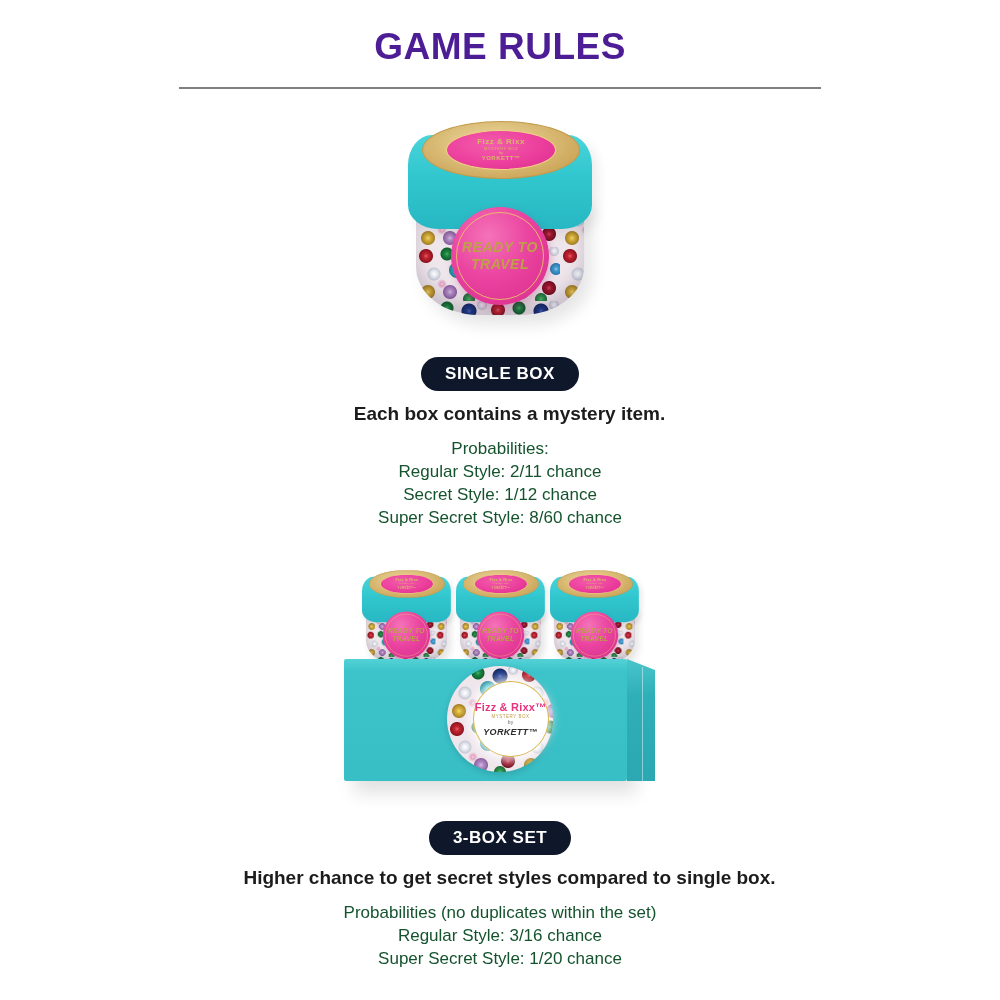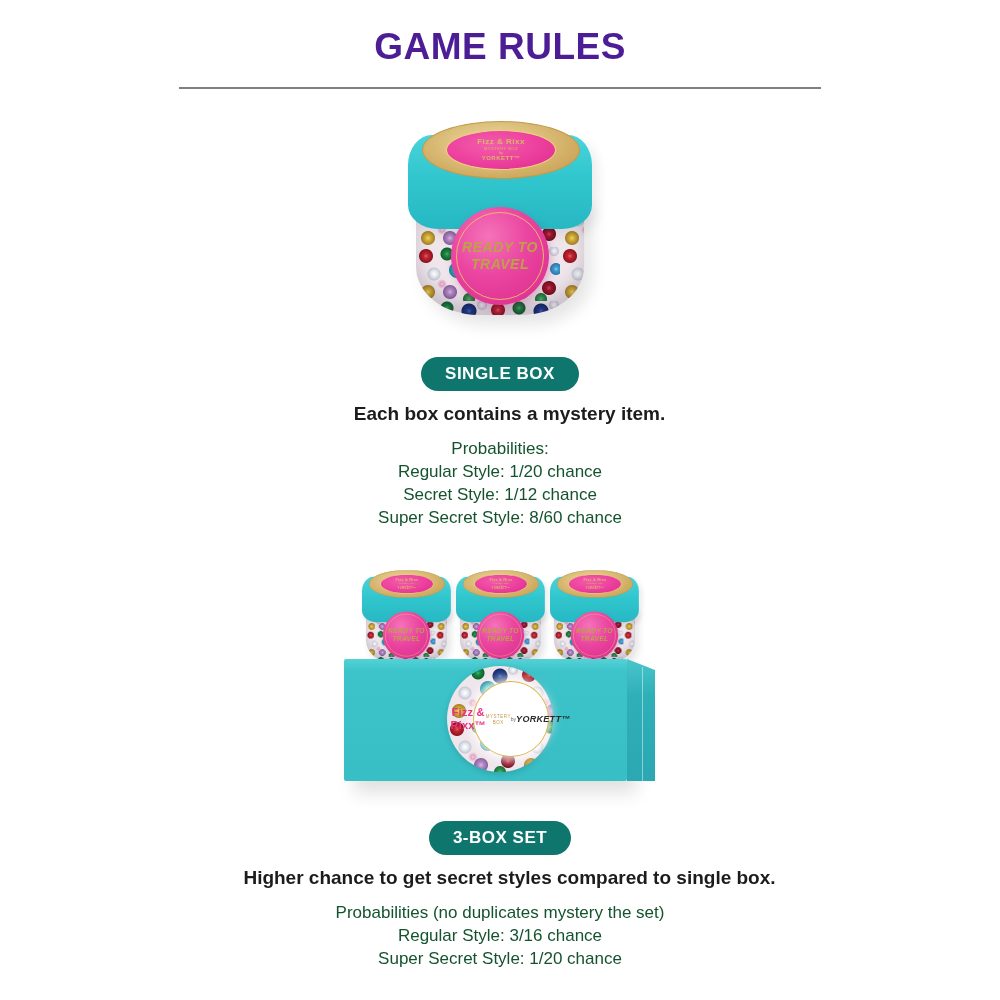--- a/index.html
+++ b/index.html
@@ -70,21 +70,21 @@
     box-shadow:2px 4px 8px rgba(150,20,90,.25);
   }
   .front-label::before { content:""; position:absolute; inset:5px; border:1.5px solid rgba(233,195,106,.9); border-radius:50%; }
   .front-label span {
     display:block; width:80px; color:#bfa048; font-style:italic; font-weight:700;
     font-size:14px; line-height:17px; letter-spacing:.5px;
   }
 
   
   .badge {
-    display:inline-block; margin-top:38px; background:#0f766e; color:#fff;
+    display:inline-block; margin-top:38px; background:#0f172a; color:#fff;
     font-weight:700; font-size:17px; letter-spacing:.5px; padding:7px 24px; border-radius:22px;
   }
   .headline { margin-top:12px; font-size:19px; font-weight:700; color:#1c1c1c;padding-left:19px; }
   .prob-block { margin-top:12px; font-size:17px; color:#14532d; line-height:23px; }
 
   
   .set-wrap { margin:40px auto 0 auto; width:330px; }
   .set-jars { display:flex; justify-content:center; gap:5px; position:relative; z-index:1; }
   .mini { width:89px; height:95px; position:relative; }
   .mini .jar { transform:scale(.483); transform-origin:0 0; }
@@ -102,21 +102,21 @@
   .box-side::after { content:""; position:absolute; left:55%; top:8px; bottom:0; width:1px; background:rgba(255,255,255,.45); }
   .box-label {
     position:absolute; left:50%; top:50%; transform:translate(-50%,-50%);
     width:106px; height:106px; border-radius:50%;
     box-shadow:0 2px 6px rgba(0,0,0,.15);
     display:flex; align-items:center; justify-content:center;
   }
   .box-core {
     width:74px; height:74px; border-radius:50%; background:#fff;
     box-shadow:0 0 0 1px #d9b84e, 0 0 10px 4px rgba(255,255,255,.9);
-    display:flex; flex-direction:row; align-items:center; justify-content:center; line-height:1.15;margin-left:21px;
+    display:flex; flex-direction:column; align-items:center; justify-content:center; line-height:1.15;margin-left:21px;
   }
   .box-core .b1 { font-size:11px; font-weight:700; color:#e8327e; letter-spacing:.2px; }
   .box-core .b2 { font-size:4.5px; color:#c09a4a; letter-spacing:.5px; margin-top:1px; }
   .box-core .b3 { font-size:5px; color:#666; margin-top:1px; }
   .box-core .b4 { font-size:9px; font-weight:700; font-style:italic; color:#2b2b2b; margin-top:1px; letter-spacing:.3px; }
 </style>
 </head>
 <body>
 
 <div class="page">
@@ -140,21 +140,21 @@
       <div class="front-label">
         <span>READY TO TRAVEL</span>
       </div>
     </div>
   </div>
 
   <div><span class="badge">SINGLE BOX</span></div>
   <div class="headline">Each box contains a mystery item.</div>
   <div class="prob-block">
     <div>Probabilities:</div>
-    <div>Regular Style: 1/20 chance</div>
+    <div>Regular Style: 2/11 chance</div>
     <div>Secret Style: 1/12 chance</div>
     <div>Super Secret Style: 8/60 chance</div>
   </div>
 
   <div class="set-wrap">
     <div class="set-jars">
 
       <div class="mini">
         <div class="jar">
           <div class="jar-body gems"></div>
@@ -224,18 +224,18 @@
           <span class="b3">by</span>
           <span class="b4">YORKETT™</span>
         </div>
       </div>
     </div>
   </div>
 
   <div><span class="badge">3-BOX SET</span></div>
   <div class="headline">Higher chance to get secret styles compared to single box.</div>
   <div class="prob-block">
-    <div>Probabilities (no duplicates mystery the set)</div>
+    <div>Probabilities (no duplicates within the set)</div>
     <div>Regular Style: 3/16 chance</div>
     <div>Super Secret Style: 1/20 chance</div>
   </div>
 
 </div>
 
 </body></html>

